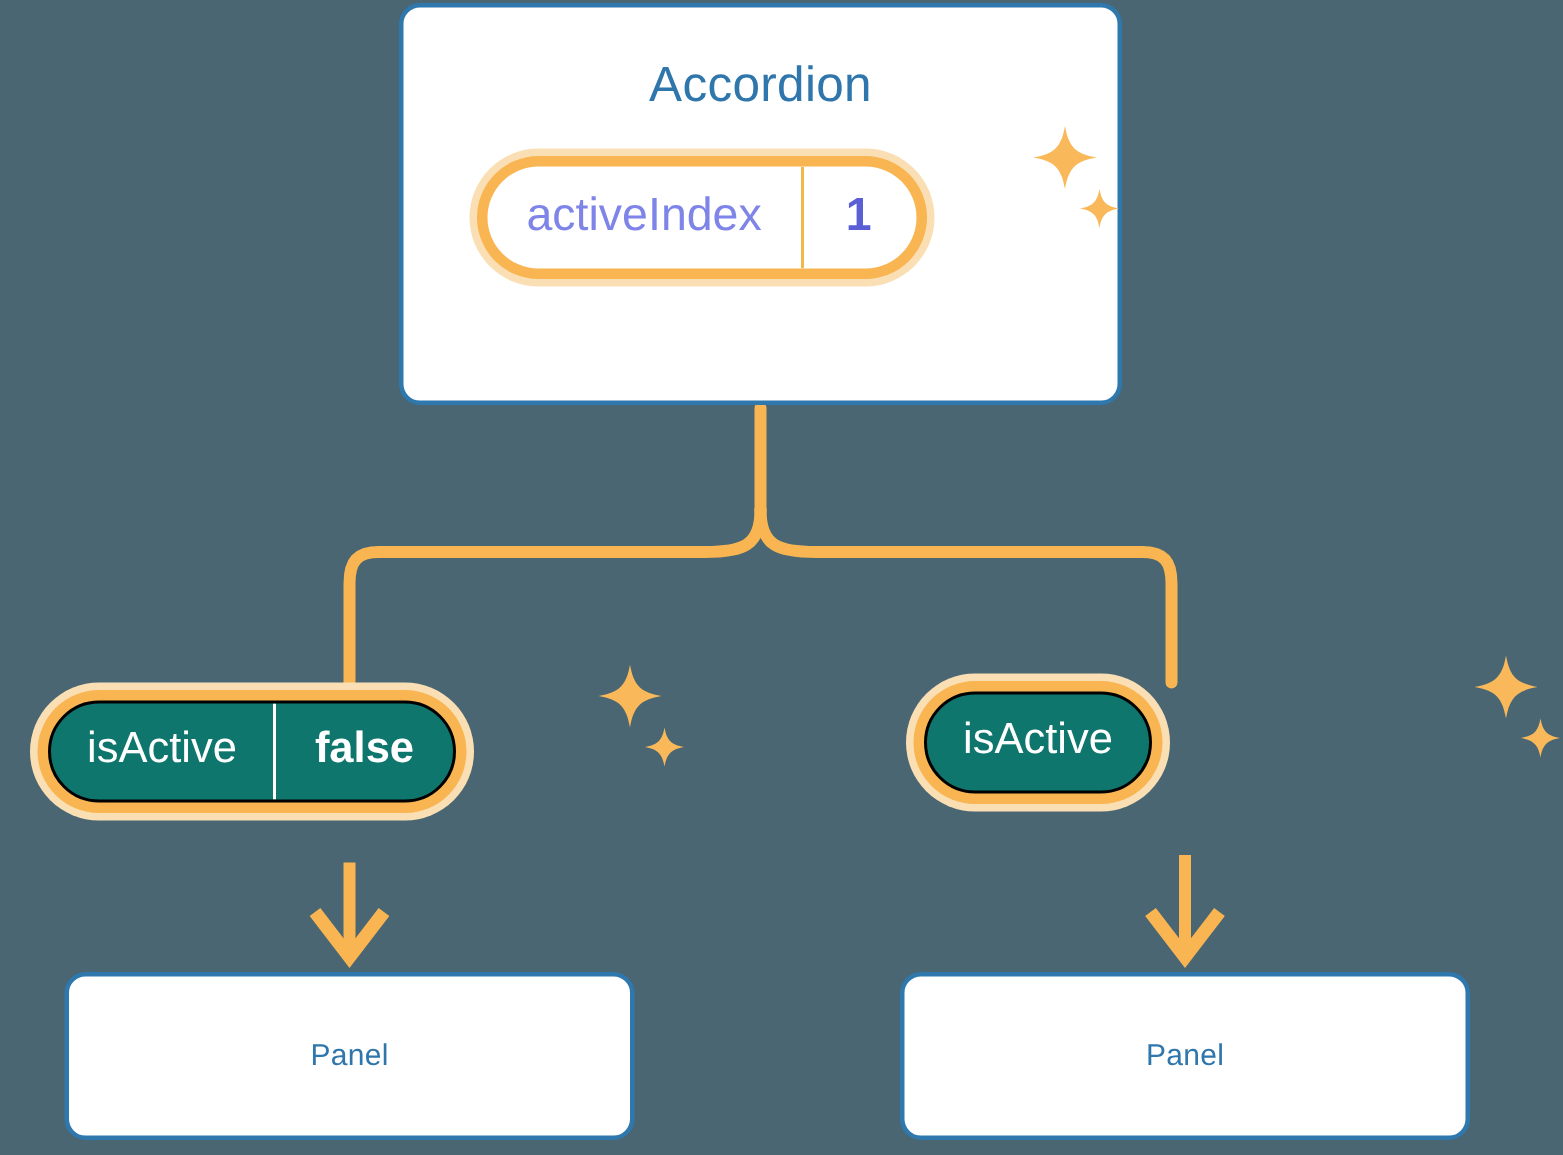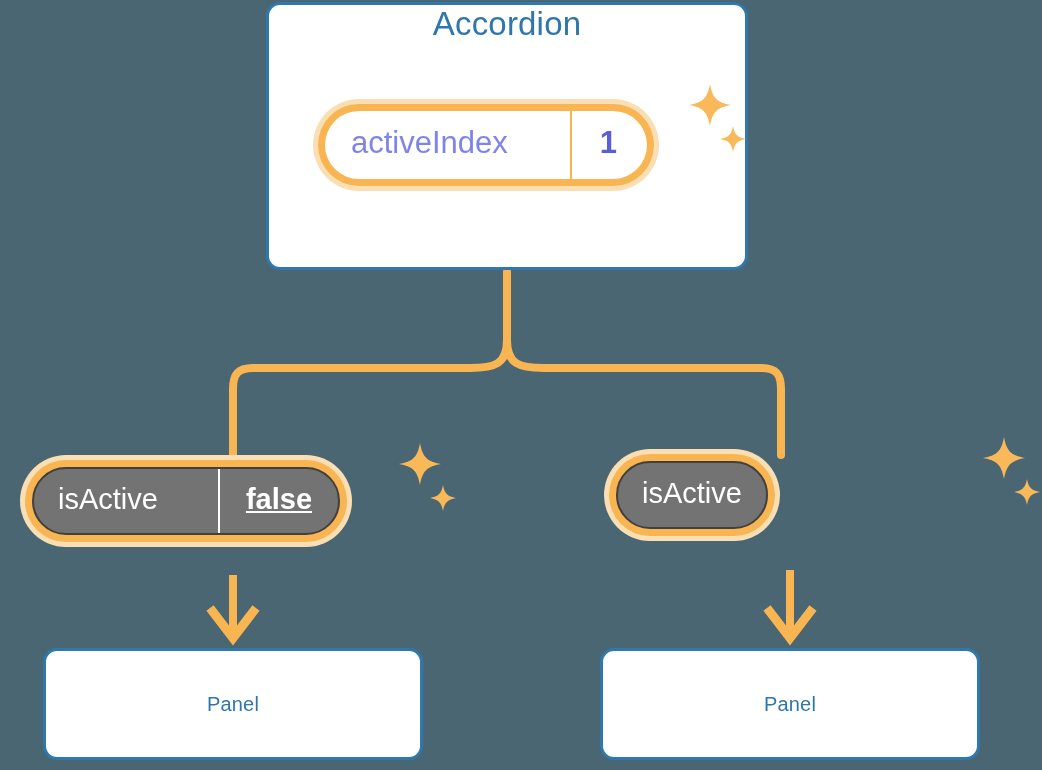--- a/index.html
+++ b/index.html
@@ -54,20 +54,21 @@
   }
 
   
   #accordion-card {
     left: 266px;
     top: 2px;
     width: 482px;
     height: 268px;
   }
   #accordion-card .card-title {
+    margin-top: 32px;
   }
 
   
   .panel-card {
     width: 380px;
     height: 112px;
     display: flex;
     align-items: center;
     justify-content: center;
   }
@@ -99,21 +100,20 @@
     border-radius: 999px;
     padding: 7px;
     display: inline-flex;
   }
   
   .pill-body {
     border-radius: 999px;
     display: inline-flex;
     align-items: stretch;
     overflow: hidden;
-    gap: 36px;
   }
 
   .pill-key, .pill-val {
     display: flex;
     align-items: center;
     justify-content: center;
     white-space: nowrap;
     box-sizing: border-box;
   }
 
@@ -130,36 +130,35 @@
   .pill.light .pill-val {
     color: #5b5fd6;
     font-size: 31px;
     font-weight: 700;
     padding: 14px 30px 18px 28px;
     border-left: 2px solid #f3b64f;
   }
 
   
   .pill.solid .pill-body {
-    background: #737373;
-    border: 2px solid #404040;
+    background: #0f766e;
+    border: 2px solid #000000;
   }
   .pill.solid .pill-key {
     color: #ffffff;
     font-size: 29px;
     font-weight: 400;
     padding: 14px 24px 17px 24px;
   }
   .pill.solid .pill-val {
     color: #ffffff;
     font-size: 29px;
     font-weight: 700;
     padding: 14px 26px 17px 26px;
     border-left: 2px solid #ffffff;
-    text-decoration: underline;
   }
 
   
   #badge-activeindex { left: 313px; top: 99px; }
   #badge-left        { left: 20px;  top: 455px; }
   #badge-right       { left: 604px; top: 449px; }
 
   
   .sparkles {
     position: absolute;

